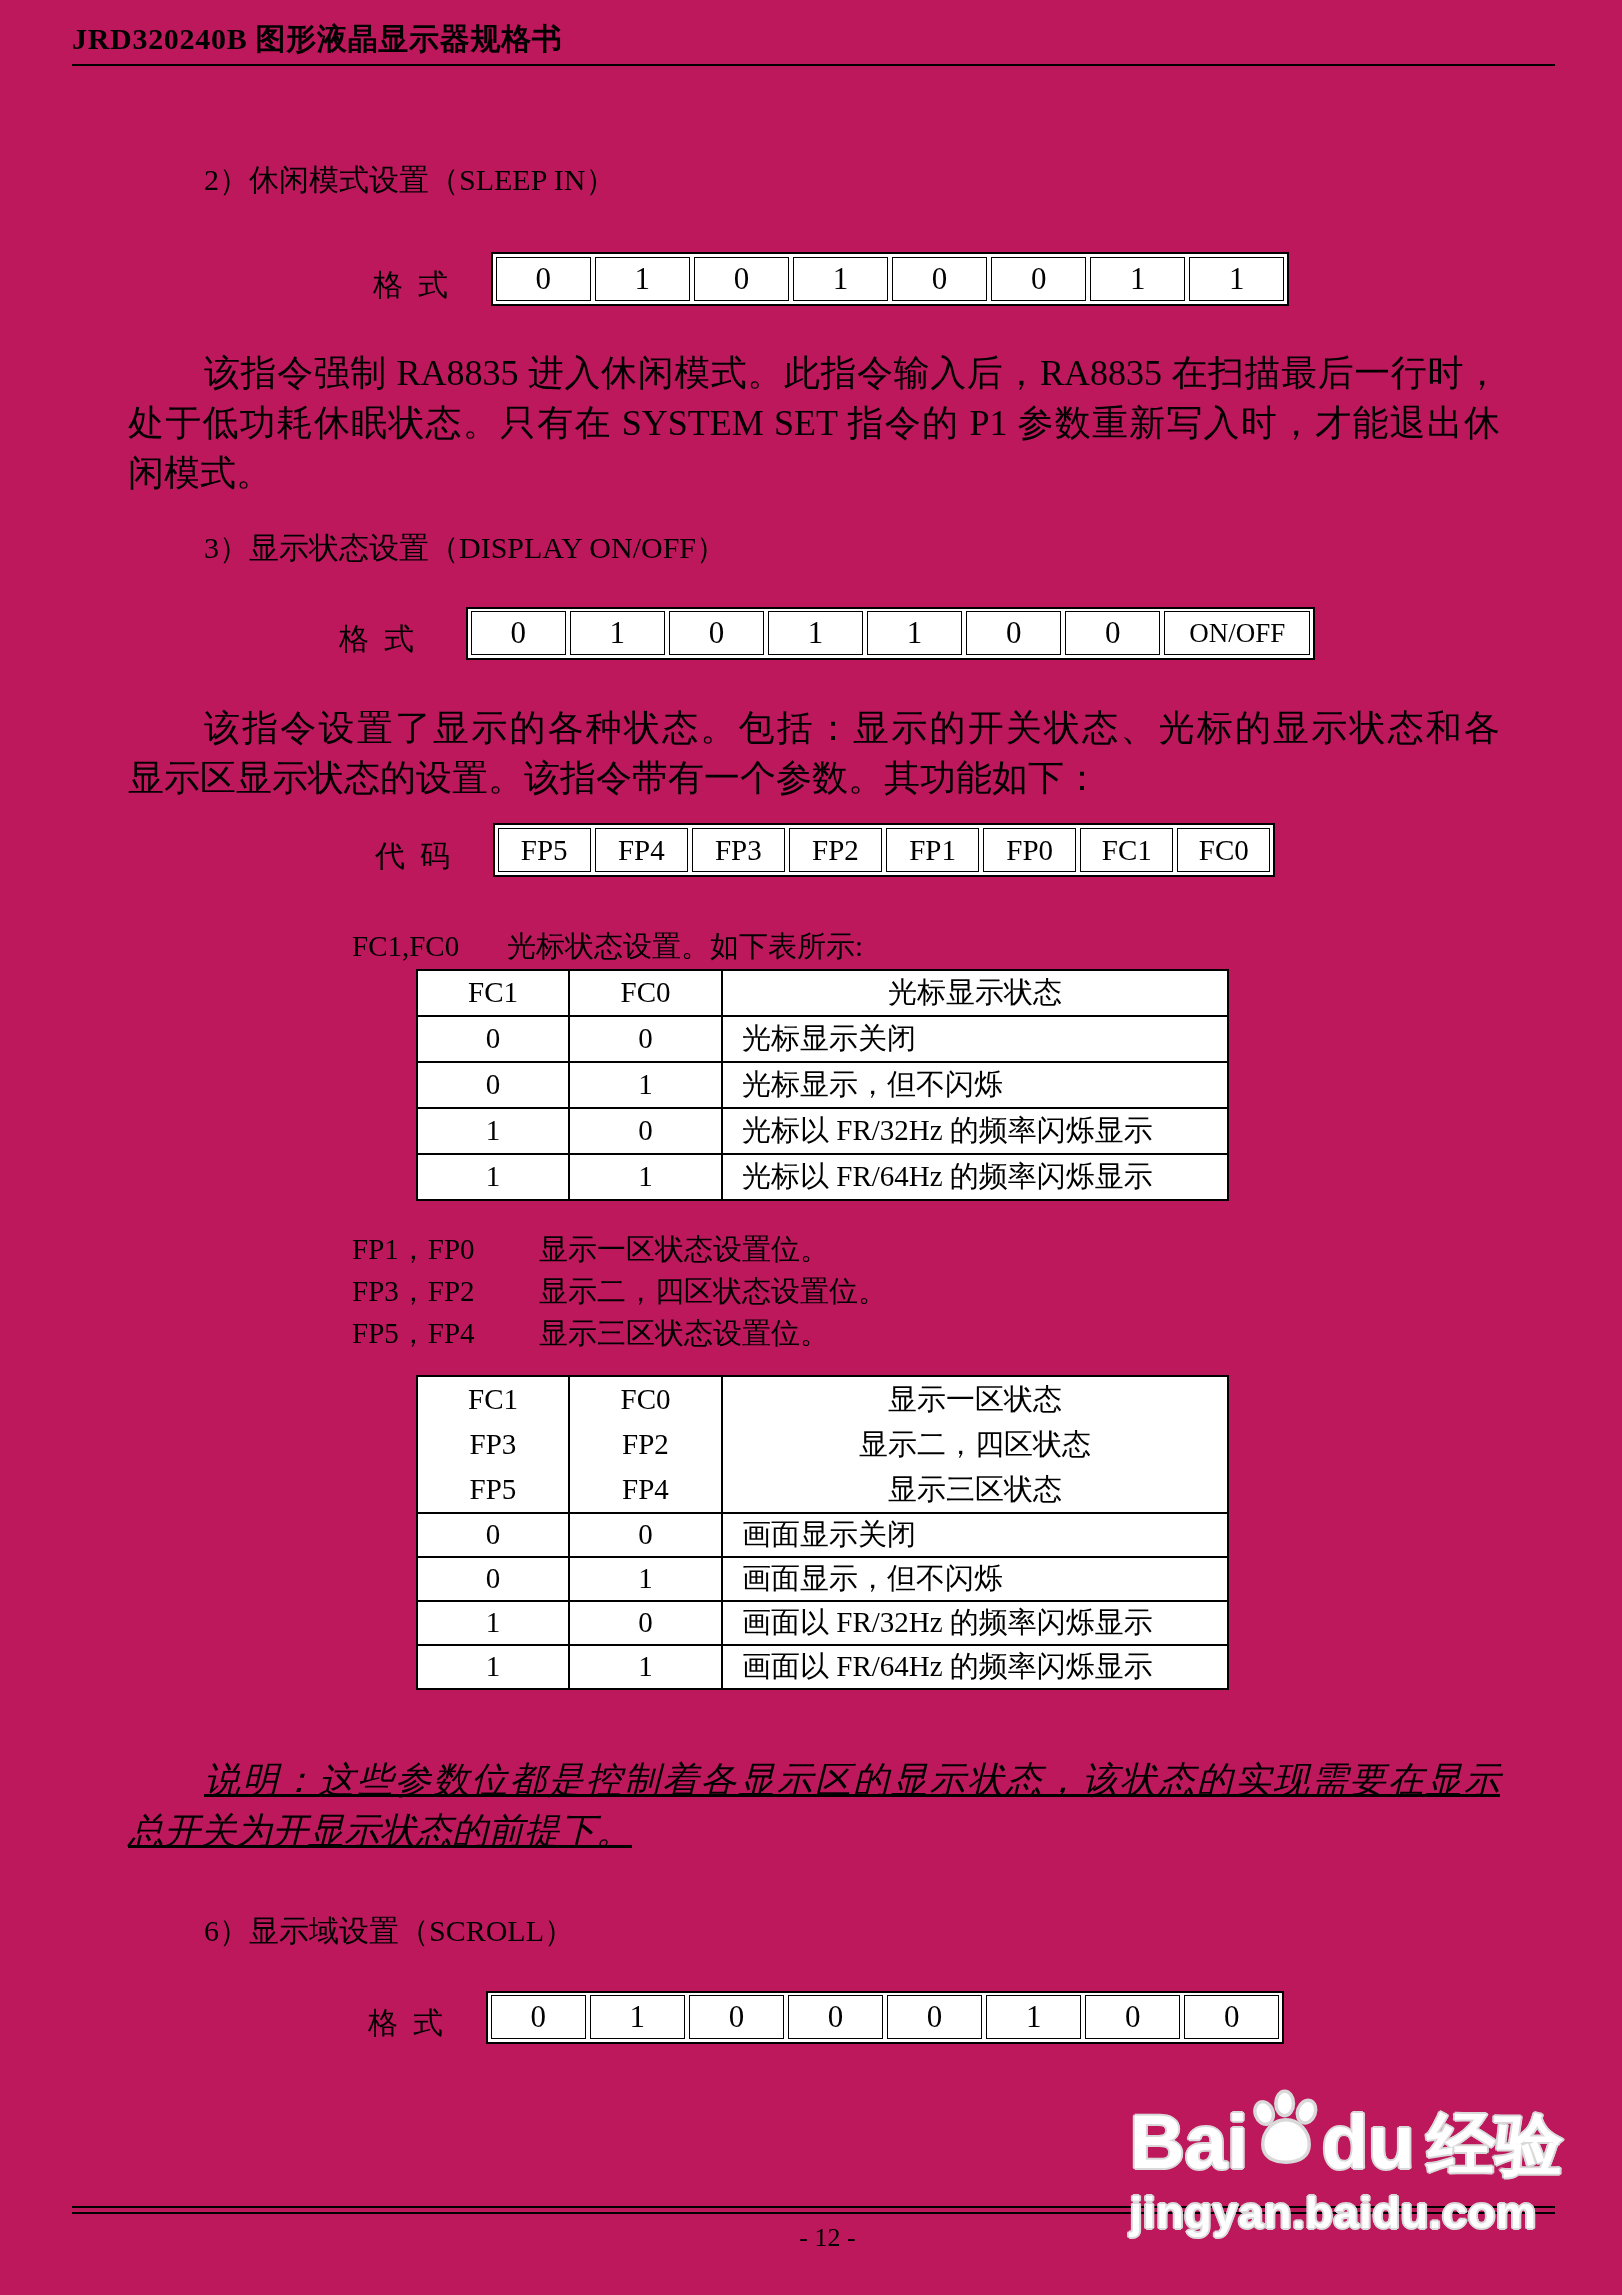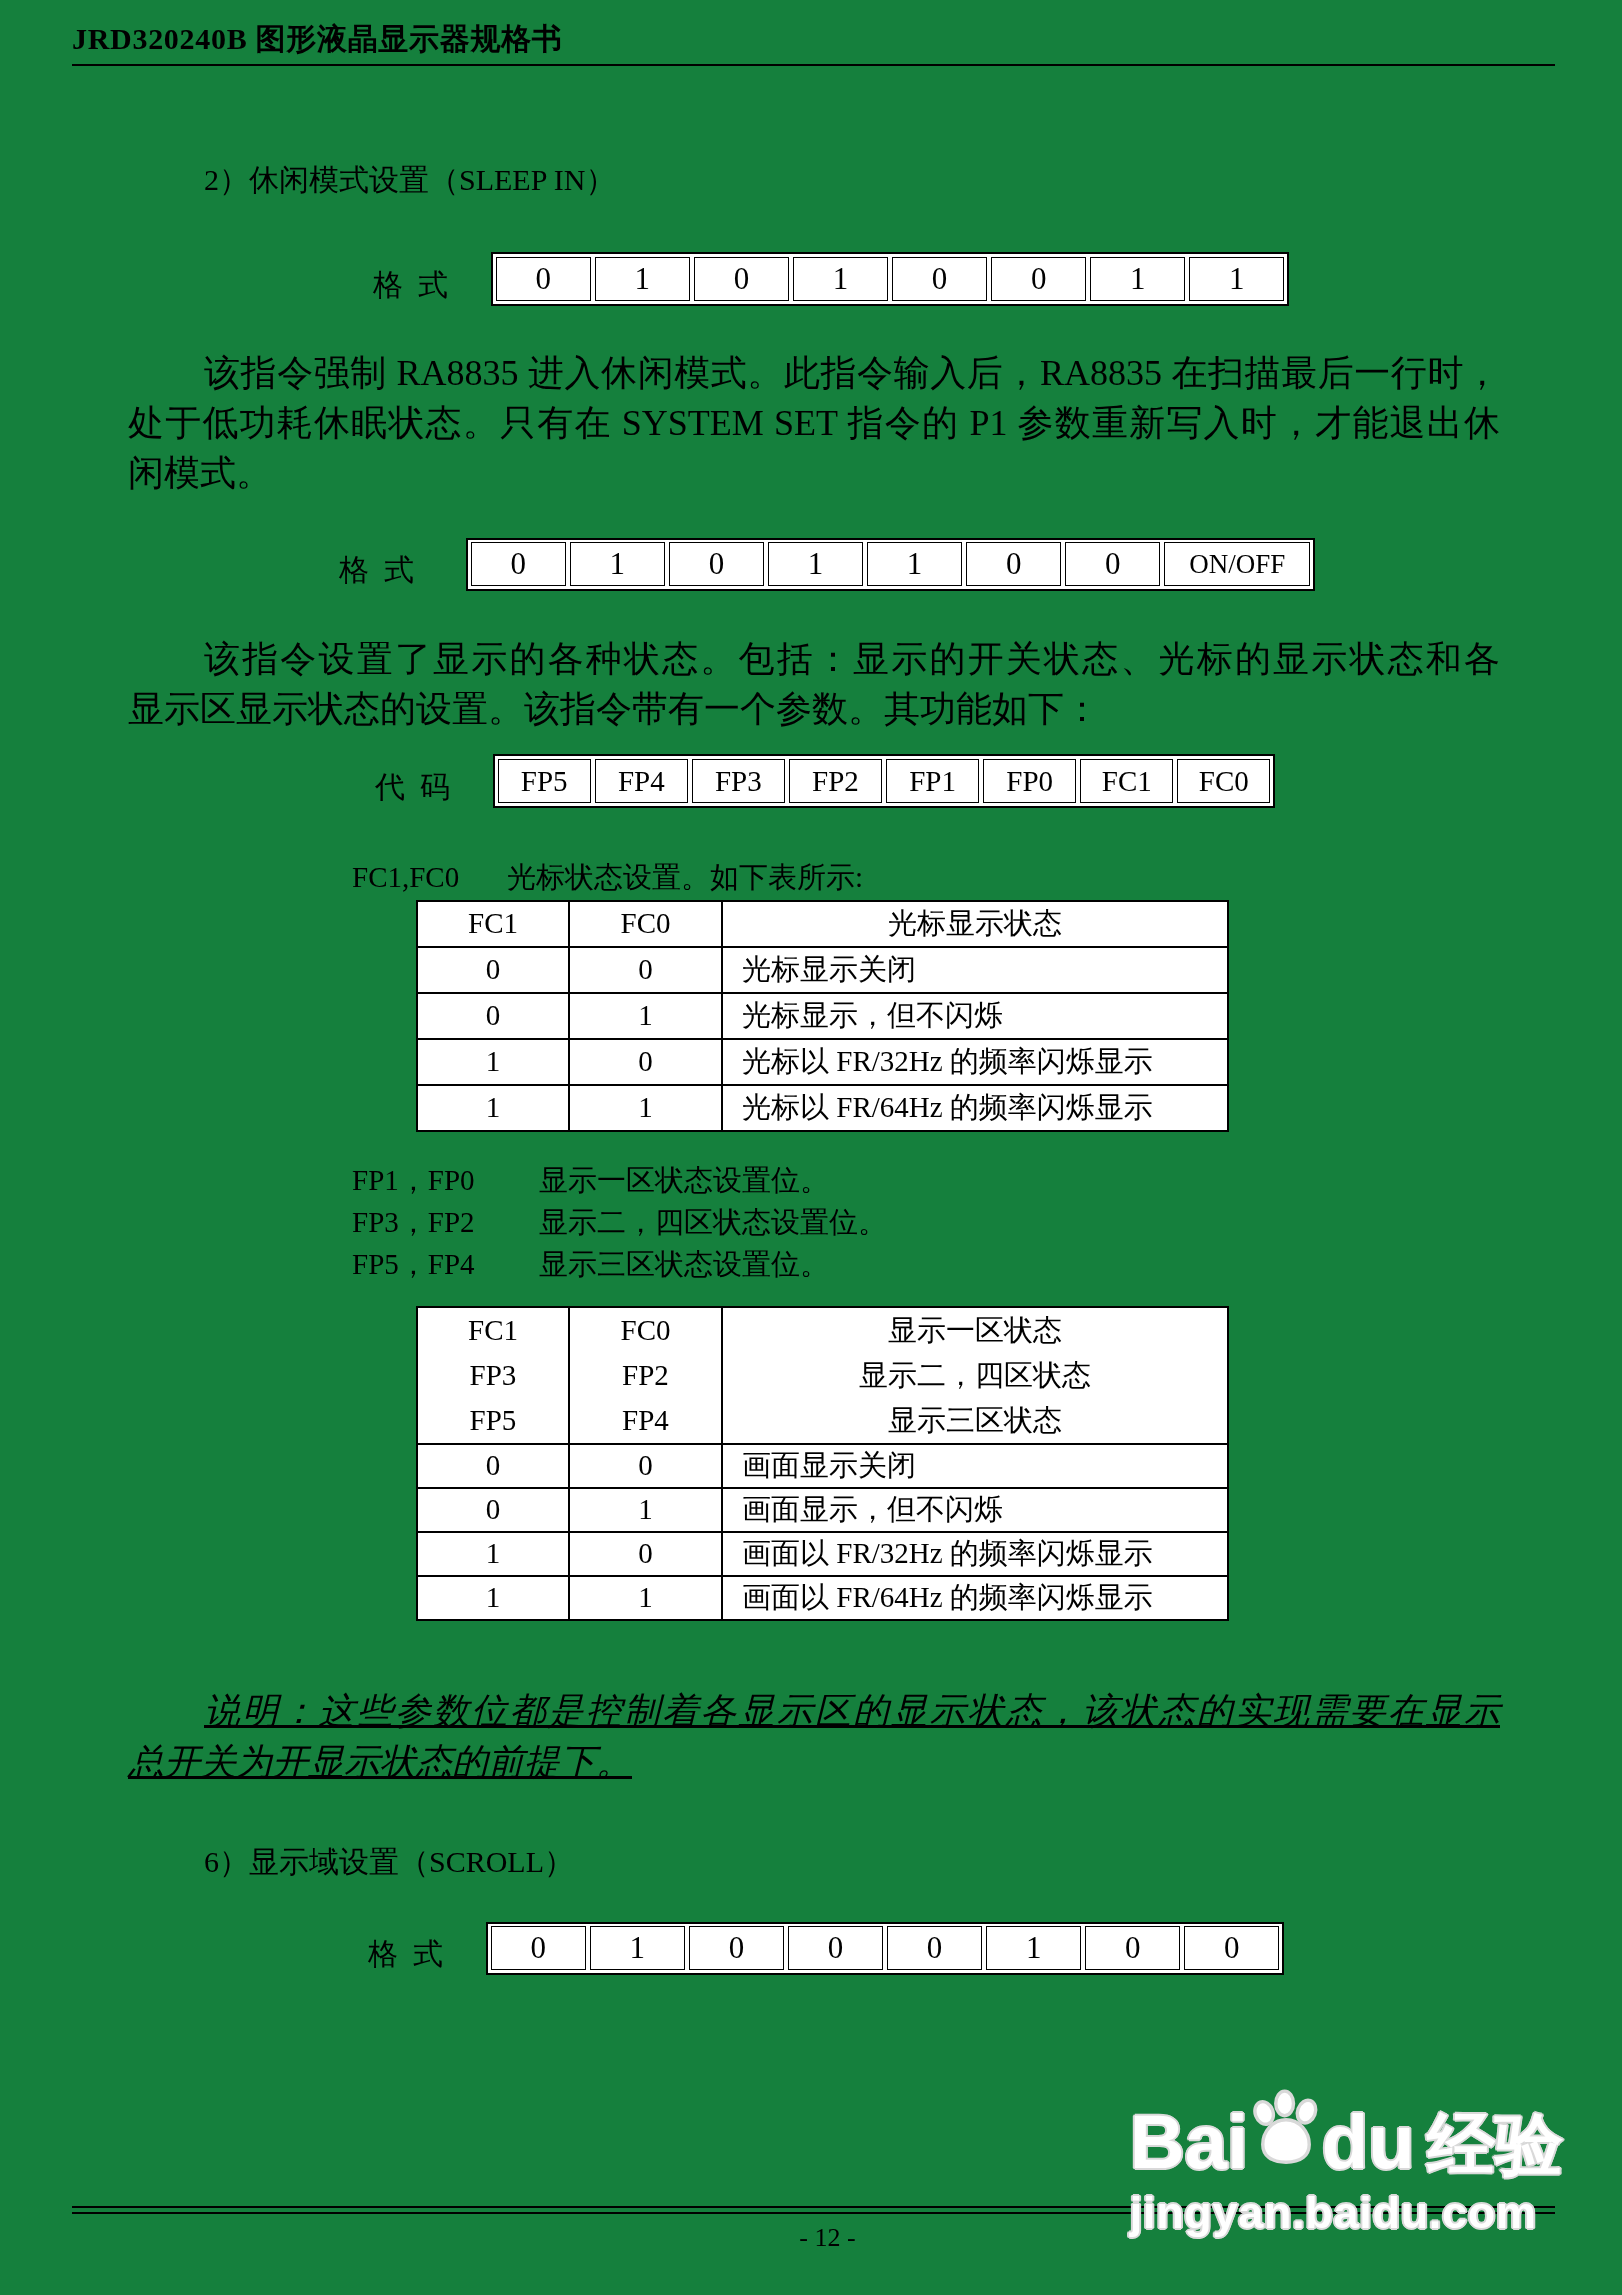--- a/index.html
+++ b/index.html
@@ -1,17 +1,17 @@
 <!DOCTYPE html>
 <html style="font-size:11px"><head>
 <meta charset="utf-8">
 <style>
   html,body { margin:0; padding:0; background:#888; }
   .page {
-    position:relative; width:1623px; height:2295px; background:#15803d;
+    position:relative; width:1623px; height:2295px; background:#be185d;
     font-family:"Liberation Serif","DejaVu Serif",serif; color:#000;
     overflow:hidden; margin:0 auto;
   }
 
   
   .doc-header { padding-top:22px; margin-left:72px; margin-right:68px; }
   .doc-title { font-size:30px; font-weight:bold; letter-spacing:0.7px; line-height:34px; }
   .header-rule { margin-top:8.2px; border-top:2.7px solid #000; height:0; }
 
   
@@ -112,20 +112,21 @@
       <div class="bit-cell">1</div>
     </div>
   </div>
 
   <div class="para" id="para1">
     <div class="pline first">该指令强制 RA8835 进入休闲模式。此指令输入后，RA8835 在扫描最后一行时，</div>
     <div class="pline">处于低功耗休眠状态。只有在 SYSTEM SET 指令的 P1 参数重新写入时，才能退出休</div>
     <div class="pline last">闲模式。</div>
   </div>
 
+  <div class="section-title" id="s3-title">3）显示状态设置（DISPLAY ON/OFF）</div>
 
   <div class="format-row" id="format2">
     <span class="format-label">格  式</span>
     <div class="bit-table">
       <div class="bit-cell">0</div>
       <div class="bit-cell">1</div>
       <div class="bit-cell">0</div>
       <div class="bit-cell">1</div>
       <div class="bit-cell">1</div>
       <div class="bit-cell">0</div>

